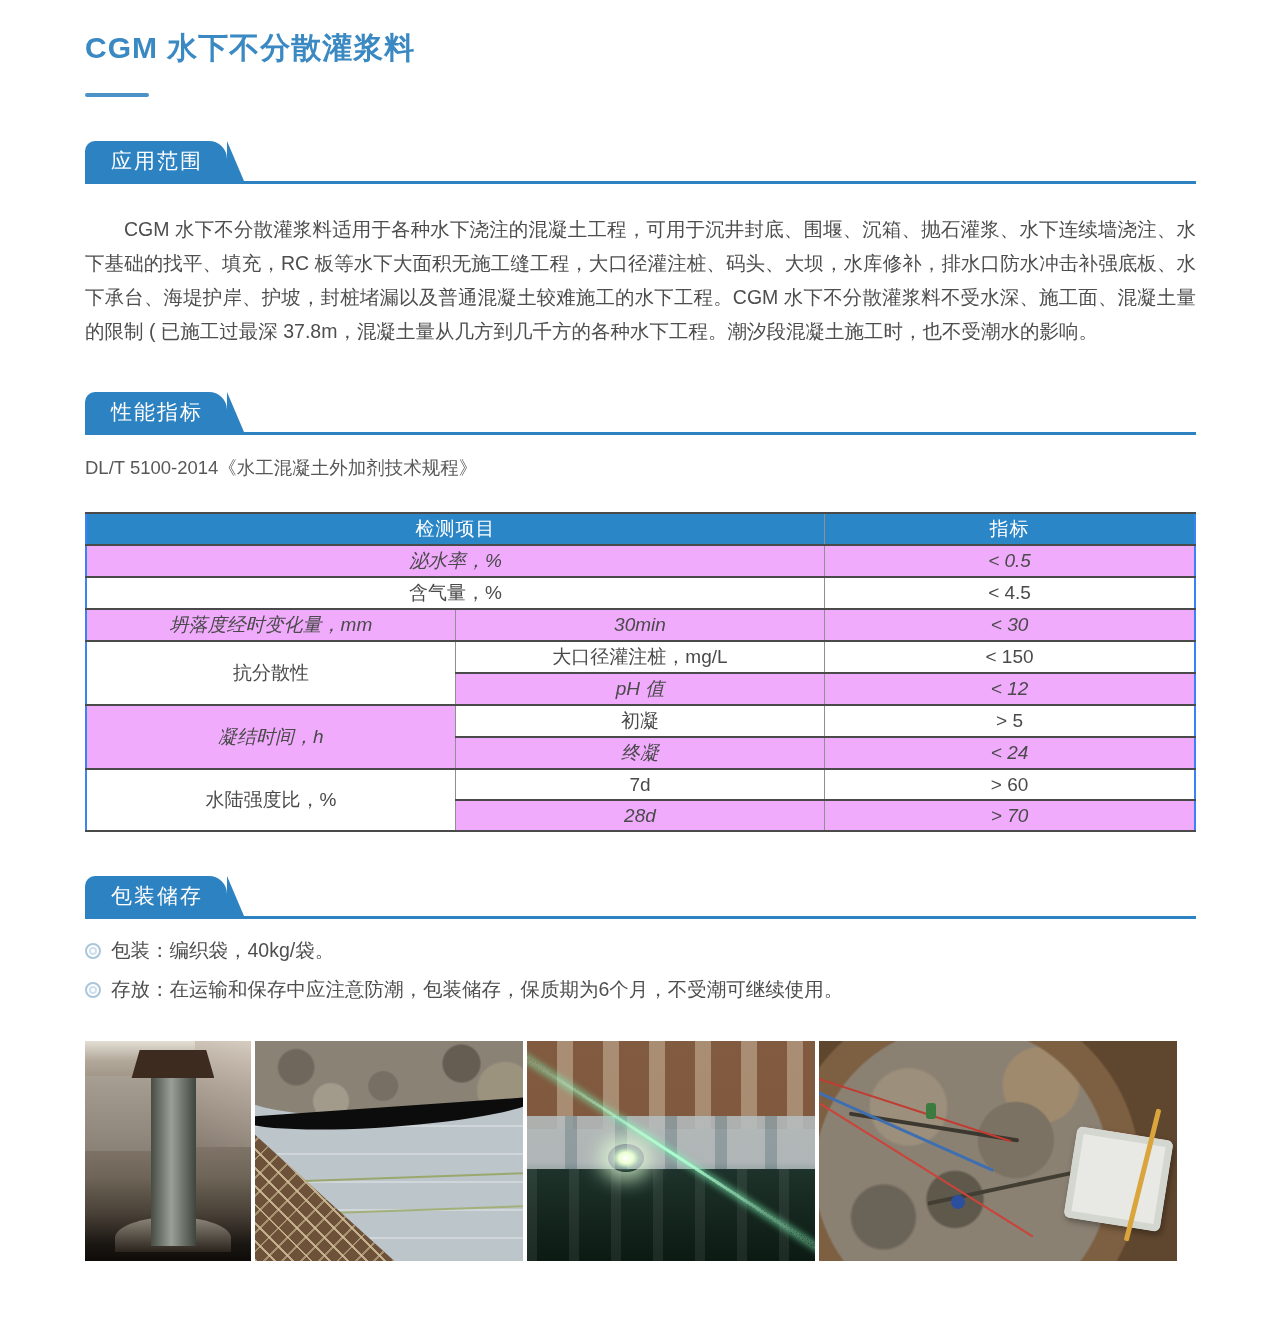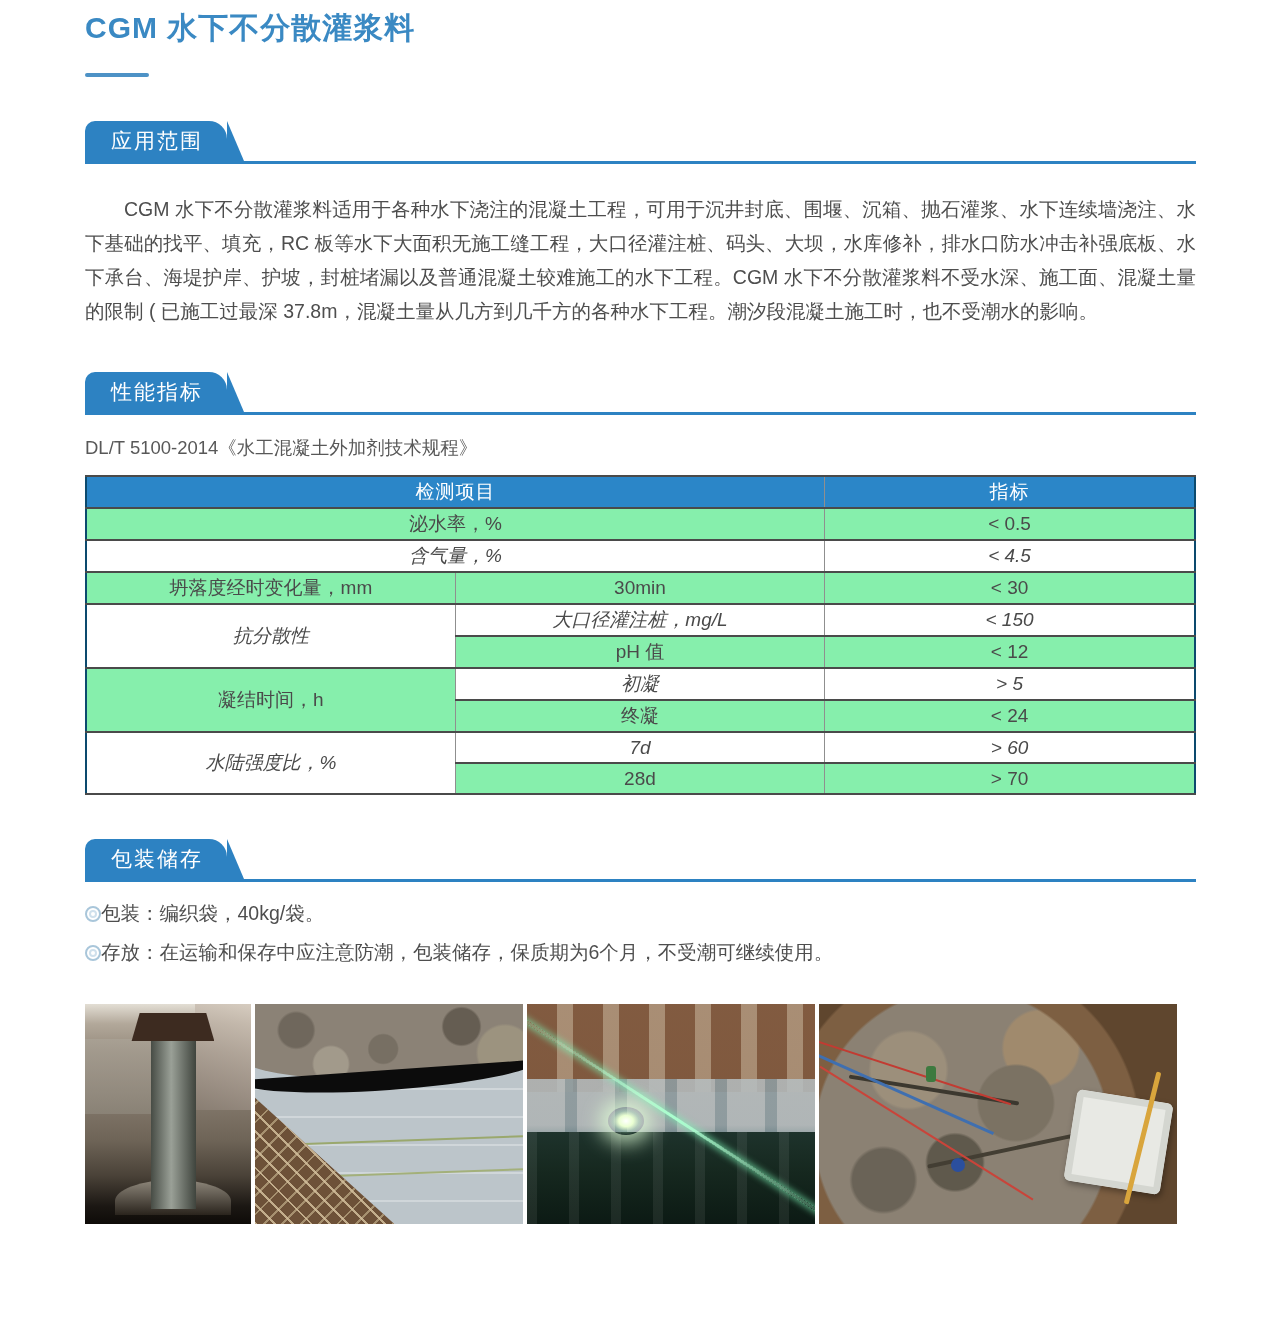--- a/index.html
+++ b/index.html
@@ -2,21 +2,21 @@
 <html><head>
 <meta charset="utf-8">
 <style>
   * { margin:0; padding:0; box-sizing:border-box; }
   html,body { background:#ffffff; }
   body {
     width:1280px; height:1344px;
     font-family:"Liberation Sans","DejaVu Sans",sans-serif;
     color:#4c4c4c; position:relative; overflow:hidden;
   }
-  .content { padding:8px 84px 0 85px; }
+  .content { padding:28px 84px 0 85px; }
 
   
   .doc-title {
     font-size:30px; font-weight:700; color:#3a89c3; letter-spacing:1px;
   }
   .title-rule {
     width:64px; height:4px; background:#4d92c6; border-radius:2px;
     margin-top:24px;
   }
 
@@ -41,39 +41,39 @@
     content:""; position:absolute; right:-17px; bottom:0;
     width:0; height:0;
     border-bottom:40px solid #2d82c2; border-right:17px solid transparent;
   }
 
   
   .std-caption {
     margin-top:20px; text-align:left; font-size:18.5px; color:#585858;
   }
   table.perf {
-    margin-top:15px; width:100%; border-collapse:collapse;
-    border:2px solid #0c4a6e;
+    margin-top:32px; width:100%; border-collapse:collapse;
+    border:2px solid #3b82f6;
   }
   table.perf th, table.perf td {
     border-left:1px solid #8f8f8f; border-right:1px solid #8f8f8f;
     border-top:2px solid #4a4a4a; border-bottom:2px solid #4a4a4a;
     height:31px; text-align:center; font-size:19px; color:#4a4a4a;
     padding:2px 8px; font-weight:400;
   }
   table.perf th {
     background:#2b86c8; color:#ffffff; font-size:19px; letter-spacing:1px;
   }
-  td.shade { background:#86efac; }
-  td.plain { background:#ffffff;font-style:italic; }
+  td.shade { background:#f0abfc;font-style:italic; }
+  td.plain { background:#ffffff; }
 
   
   .bullets { margin-top:18px; }
   .bullet-line {
-    display:flex; align-items:center; margin:12px 0;
+    display:flex; align-items:center; gap:10px; margin:12px 0;
     font-size:19.5px; color:#4e4e4e;
   }
   .ring {
     flex:0 0 auto; width:16px; height:16px; border-radius:50%;
     border:2px solid #a9c6da; position:relative;
   }
   .ring::after {
     content:""; position:absolute; inset:2px; border-radius:50%;
     border:2px solid #cfe0ec;
   }

